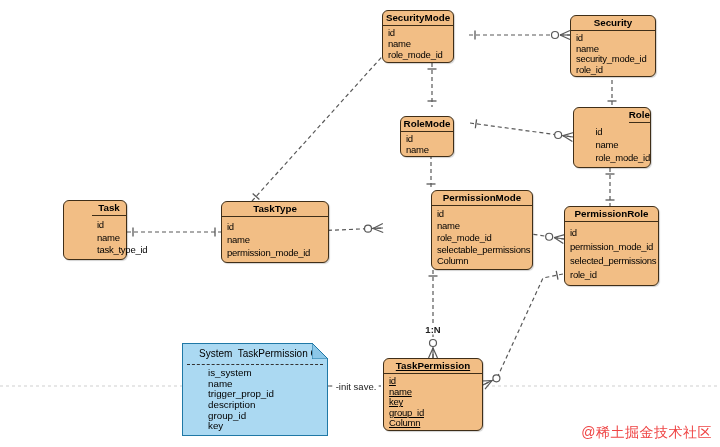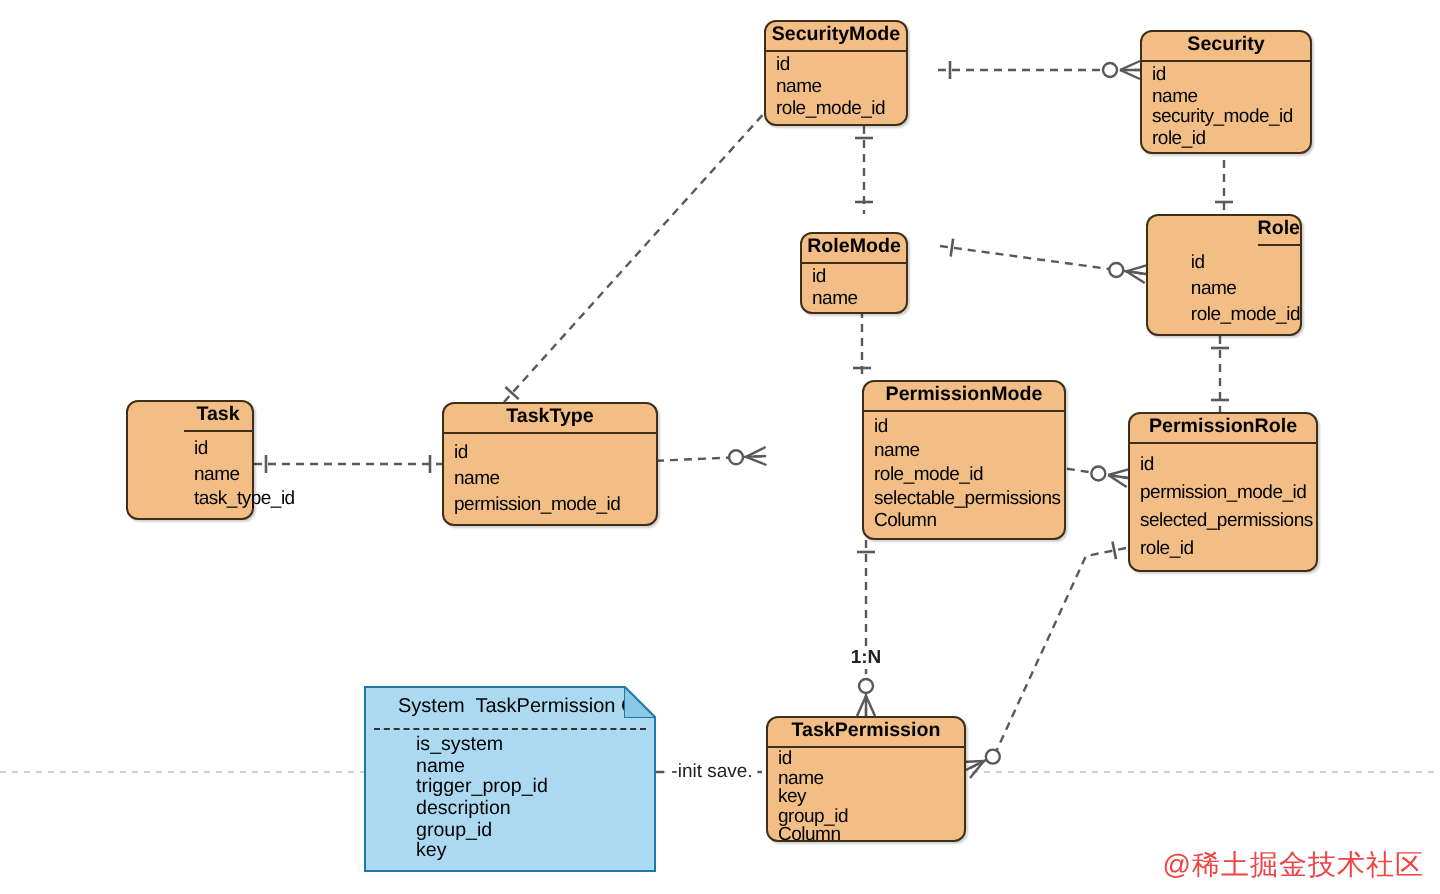--- a/index.html
+++ b/index.html
@@ -219,21 +219,21 @@
     </div>
     <div class="entity" style="left: 564px; top: 206px; width: 95px; height: 80px;">
       <div class="entity-title">PermissionRole</div>
       <div class="entity-fields">
         <div class="entity-field">id</div>
         <div class="entity-field">permission_mode_id</div>
         <div class="entity-field">selected_permissions</div>
         <div class="entity-field">role_id</div>
       </div>
     </div>
-    <div class="entity" style="left: 383px; top: 358px; width: 100px; height: 63px;">
+    <div class="entity" style="left: 383px; top: 358px; width: 100px; height: 73px; text-decoration: underline;">
       <div class="entity-title">TaskPermission</div>
       <div class="entity-fields">
         <div class="entity-field">id</div>
         <div class="entity-field">name</div>
         <div class="entity-field">key</div>
         <div class="entity-field">group_id</div>
         <div class="entity-field">Column</div>
       </div>
     </div>
     <span class="edge-label bold" style="left: 433px; top: 317px; margin-top: 12px;">1:N</span>

